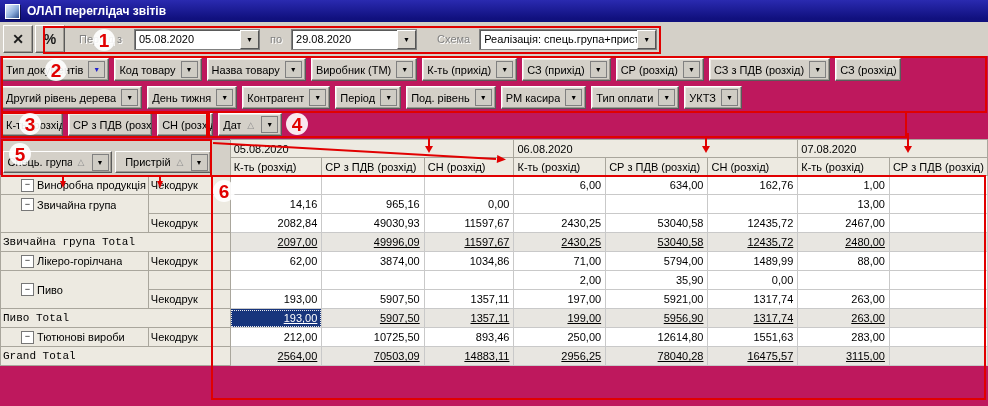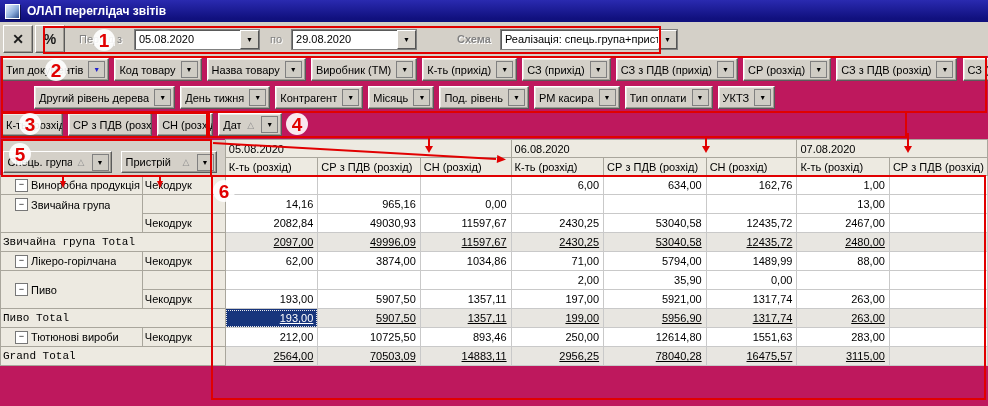--- a/index.html
+++ b/index.html
@@ -49,21 +49,21 @@
   table.grid td{box-sizing:border-box;}
   td.corner{background:#D4D0C8;border:none;position:relative;}
   .rfbtn{position:absolute;bottom:2px;height:22px;display:flex;align-items:center;
     background:#D4D0C8;border:1px solid;border-color:#FFFFFF #5A5A5A #5A5A5A #FFFFFF;
     box-shadow:inset -1px -1px 0 #9e9b93;padding:0 2px 0 4px;box-sizing:border-box;}
   .rfbtn .lbl{flex:1;overflow:hidden;white-space:nowrap;}
   td.hd{background:#EDEAE1;border:1px solid #A9A69C;text-align:left;
     padding:1px 3px;height:18px;white-space:nowrap;overflow:hidden;}
   td.rl{background:#EDEAE1;border:1px solid #A9A69C;padding:0 2px;height:19px;
     white-space:nowrap;overflow:hidden;}
-  td.rl.grp{padding-left:14px;}
+  td.rl.grp{padding-left:20px;}
   .grpflex{display:flex;align-items:center;overflow:hidden;}
   .cbox{width:11px;height:11px;flex:none;border:1px solid #777;background:#fff;
     margin-right:3px;display:inline-flex;align-items:center;justify-content:center;}
   .cbox::after{content:"−";font-size:9px;line-height:1;margin-top:-1px;}
   .rtxt{white-space:nowrap;overflow:hidden;}
   td.num{background:#fff;border:1px solid #C9C9C9;text-align:right;
     padding:1px 4px;height:19px;white-space:nowrap;overflow:hidden;}
   td.num.tot{background:#E8E6E1;text-decoration:underline;}
   td.rl.total{background:#EDEAE1;font-family:Liberation Mono, monospace;}
   td.num.sel{background:#17357C;color:#fff;outline:1px dotted #ECECEC;outline-offset:-2px;}
@@ -92,21 +92,21 @@
     <span class="dlabel" style="margin-left:12px;">Період з</span>
     <div class="combo" style="width:126px;margin-left:12px;">
       <span class="val">05.08.2020</span>
       <span class="dd2"></span>
     </div>
     <span class="dlabel" style="margin-left:10px;">по</span>
     <div class="combo" style="width:126px;margin-left:9px;">
       <span class="val">29.08.2020</span>
       <span class="dd2"></span>
     </div>
-    <span class="dlabel" style="margin-left:40px;font-weight:bold;">Схема</span>
+    <span class="dlabel" style="margin-left:20px;">Схема</span>
     <div class="combo" style="width:178px;margin-left:9px;">
       <span class="val">Реалізація: спець.група+пристрій</span>
       <span class="dd2"></span>
     </div>
   </div>
 
   <div class="frow" style="top:58px;">
     <div class="fbtn">
         <span class="lbl">Тип документів</span>
         <span class="dd blue"></span>
@@ -125,51 +125,47 @@
       </div>
     <div class="fbtn">
         <span class="lbl">К-ть (прихід)</span>
         <span class="dd"></span>
       </div>
     <div class="fbtn">
         <span class="lbl">СЗ (прихід)</span>
         <span class="dd"></span>
       </div>
     <div class="fbtn">
-        <span class="lbl">СЗ з ПДВ (прихід)</span>
-        <span class="dd"></span>
-      </div>
-    <div class="fbtn">
         <span class="lbl">СР (розхід)</span>
         <span class="dd"></span>
       </div>
     <div class="fbtn">
         <span class="lbl">СЗ з ПДВ (розхід)</span>
         <span class="dd"></span>
       </div>
     <div class="fbtn">
         <span class="lbl">СЗ (розхід)</span>
       </div>
   </div>
 
-  <div class="frow" style="top:86px;padding-left:33px;">
+  <div class="frow" style="top:86px;">
     <div class="fbtn">
         <span class="lbl">Другий рівень дерева</span>
         <span class="dd"></span>
       </div>
     <div class="fbtn">
         <span class="lbl">День тижня</span>
         <span class="dd"></span>
       </div>
     <div class="fbtn">
         <span class="lbl">Контрагент</span>
         <span class="dd"></span>
       </div>
     <div class="fbtn">
-        <span class="lbl">Місяць</span>
+        <span class="lbl">Період</span>
         <span class="dd"></span>
       </div>
     <div class="fbtn">
         <span class="lbl">Под. рівень</span>
         <span class="dd"></span>
       </div>
     <div class="fbtn">
         <span class="lbl">РМ касира</span>
         <span class="dd"></span>
       </div>
@@ -214,21 +210,21 @@
         <col style="width:40px">
     </colgroup>
     <tbody>
         <tr>
       <td class="corner" colspan="2" rowspan="2">
         <div class="rfbtn" style="left:2px;width:109px;">
           <span class="lbl">Спець. група</span>
           <span class="tri">△</span>
           <span class="dd"></span>
         </div>
-        <div class="rfbtn" style="left:120px;width:96px;">
+        <div class="rfbtn" style="left:114px;width:96px;text-align:right;">
           <span class="lbl">Пристрій</span>
           <span class="tri">△</span>
           <span class="dd"></span>
         </div>
       </td>
       <td class="hd" colspan="3">05.08.2020</td>
       <td class="hd" colspan="3">06.08.2020</td>
       <td class="hd" colspan="2">07.08.2020</td>
     </tr>
     <tr>

